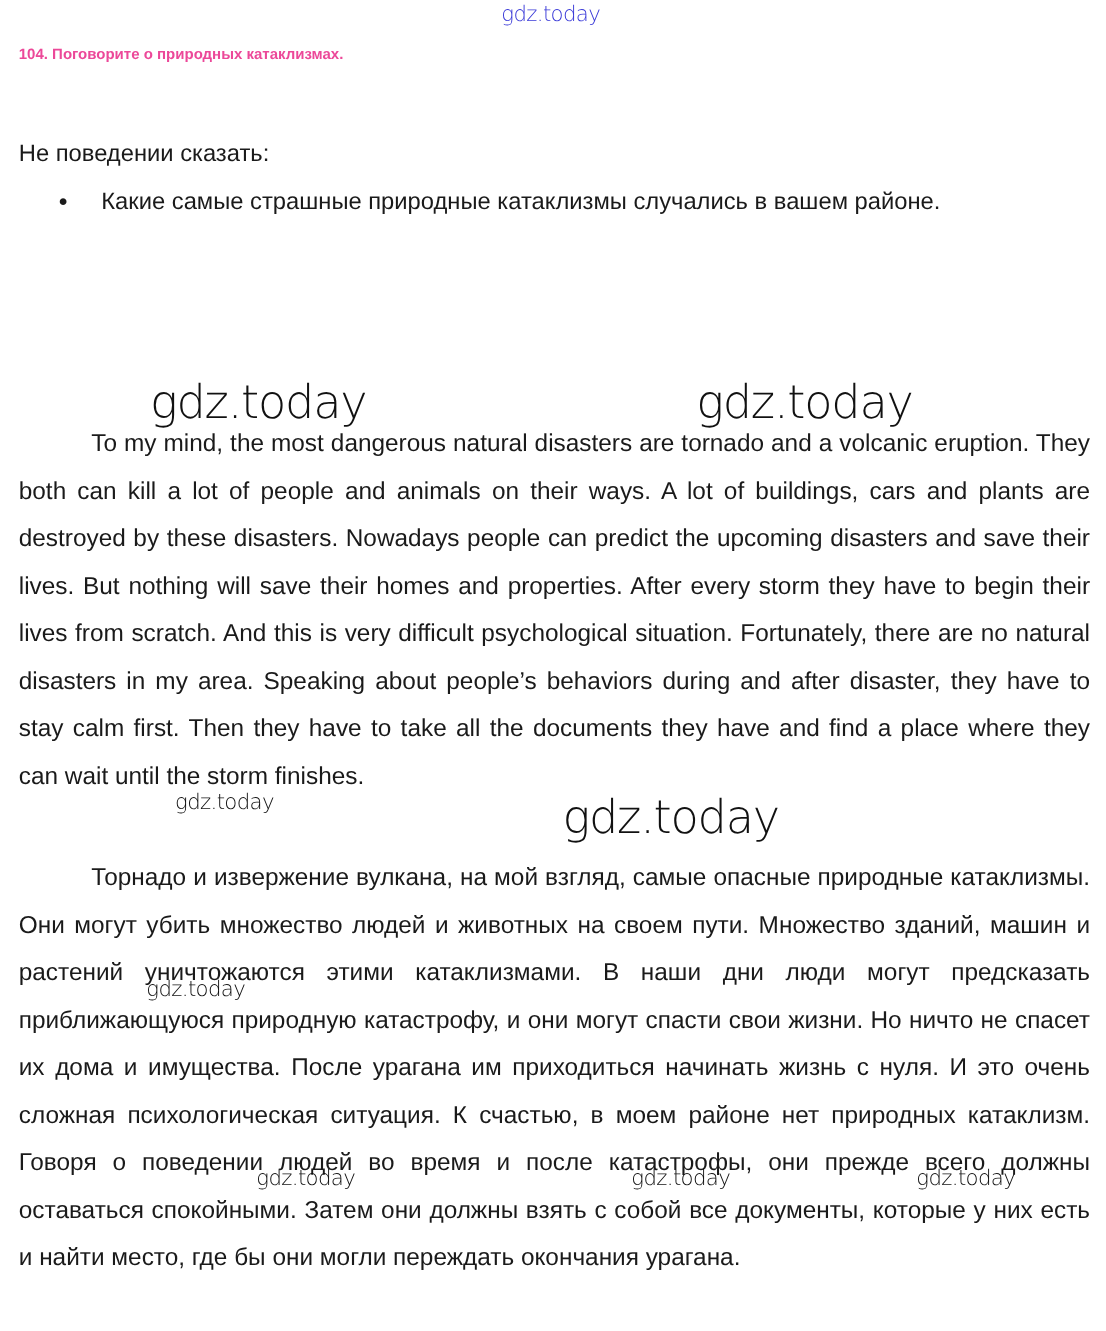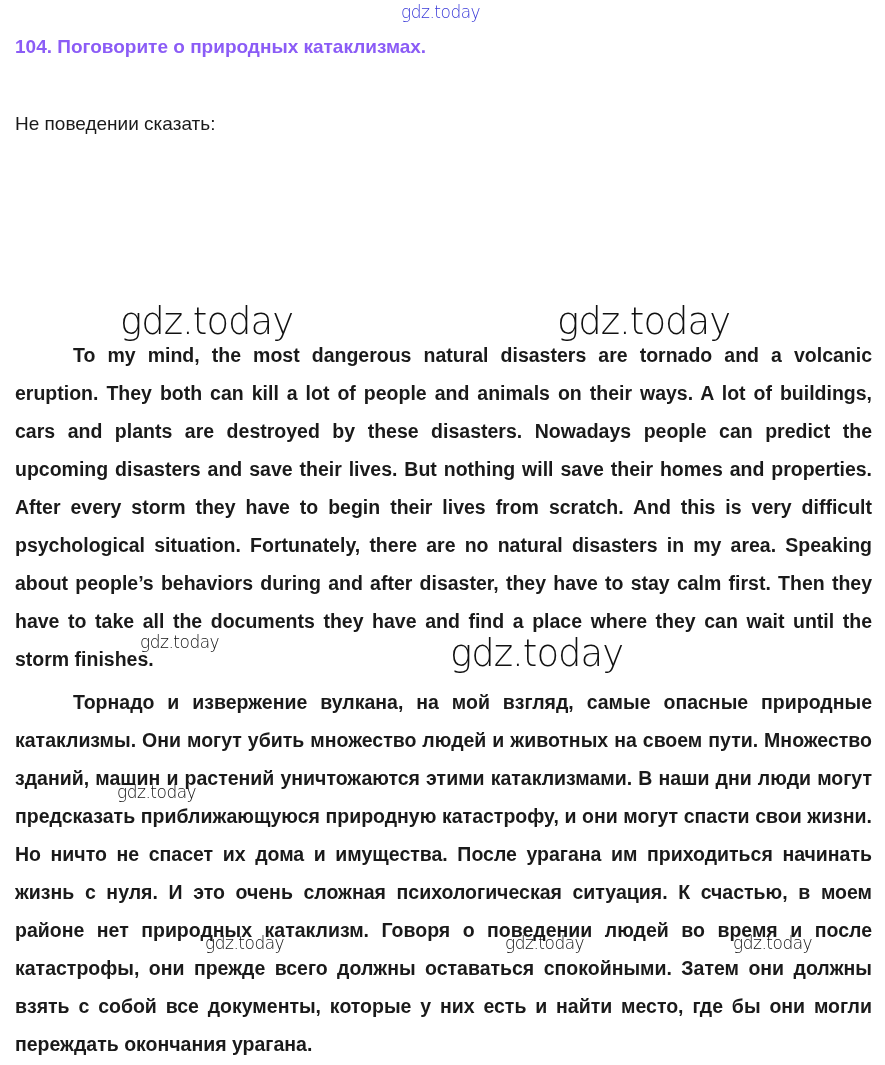--- a/index.html
+++ b/index.html
@@ -1,41 +1,42 @@
 <!DOCTYPE html>
 <html><head>
 <meta charset="utf-8">
 <style>
   html, body { margin: 0; padding: 0; background: #ffffff; }
   body { width: 885px; height: 1065px; position: relative; overflow: hidden;
          font-family: "Liberation Sans", sans-serif; color: #1a1a1a; }
   .wm-top { position: absolute; left: 401px; top: 2px; font-size: 17px; color: #3a3ad8;
             font-family: "DejaVu Sans", sans-serif; letter-spacing: -0.5px; font-weight: 300; }
-  .title { position: absolute; left: 15px; top: 36px; font-size: 19px; font-weight: bold; color: #8b5cf6; }
+  .title { position: absolute; left: 15px; top: 36px; font-size: 12px; font-weight: bold; color: #ec4899; }
   .intro { position: absolute; left: 15px; top: 113px; font-size: 19px; }
   ul.bullets { position: absolute; left: 15px; top: 143px; margin: 0; padding: 0; list-style: none; width: 860px; }
   ul.bullets li { position: relative; padding-left: 66px; font-size: 19px; line-height: 38px; }
   ul.bullets li::before { content: "\2022"; position: absolute; left: 32px; top: 0; font-size: 20px; }
   .para { position: absolute; left: 15px; width: 857px; font-size: 19.5px; line-height: 38px;
-          text-align: justify; text-indent: 58px; margin: 0; font-weight: bold; }
+          text-align: justify; text-indent: 58px; margin: 0; }
   .p-en { top: 336px; }
   .p-ru { top: 683px; }
   .wm { position: absolute; color: #111; font-family: "DejaVu Sans", sans-serif; font-weight: 200; }
   .wm-big { font-size: 37px; letter-spacing: -1px; }
   .wm-small { font-size: 17px; letter-spacing: -0.5px; }
 </style>
 </head>
 <body>
 
 <div class="wm-top">gdz.today</div>
 
 <div class="title">104. Поговорите о природных катаклизмах.</div>
 <div class="intro">Не поведении сказать:</div>
 
 <ul class="bullets">
+  <li>Какие самые страшные природные катаклизмы случались в вашем районе.</li>
 </ul>
 
 <p class="para p-en">To my mind, the most dangerous natural disasters are tornado and a volcanic eruption. They both can kill a lot of people and animals on their ways. A lot of buildings, cars and plants are destroyed by these disasters. Nowadays people can predict the upcoming disasters and save their lives. But nothing will save their homes and properties. After every storm they have to begin their lives from scratch. And this is very difficult psychological situation. Fortunately, there are no natural disasters in my area. Speaking about people’s behaviors during and after disaster, they have to stay calm first. Then they have to take all the documents they have and find a place where they can wait until the storm finishes.</p>
 <p class="para p-ru">Торнадо и извержение вулкана, на мой взгляд, самые опасные природные катаклизмы. Они могут убить множество людей и животных на своем пути. Множество зданий, машин и растений уничтожаются этими катаклизмами. В наши дни люди могут предсказать приближающуюся природную катастрофу, и они могут спасти свои жизни. Но ничто не спасет их дома и имущества. После урагана им приходиться начинать жизнь с нуля. И это очень сложная психологическая ситуация. К счастью, в моем районе нет природных катаклизм. Говоря о поведении людей во время и после катастрофы, они прежде всего должны оставаться спокойными. Затем они должны взять с собой все документы, которые у них есть и найти место, где бы они могли переждать окончания урагана.</p>
 
 <div class="wm wm-big" style="left:120px;top:300px;">gdz.today</div>
 <div class="wm wm-big" style="left:557px;top:300px;">gdz.today</div>
 <div class="wm wm-big" style="left:450px;top:632px;">gdz.today</div>
 <div class="wm wm-small" style="left:140px;top:632px;">gdz.today</div>
 <div class="wm wm-small" style="left:117px;top:782px;">gdz.today</div>

